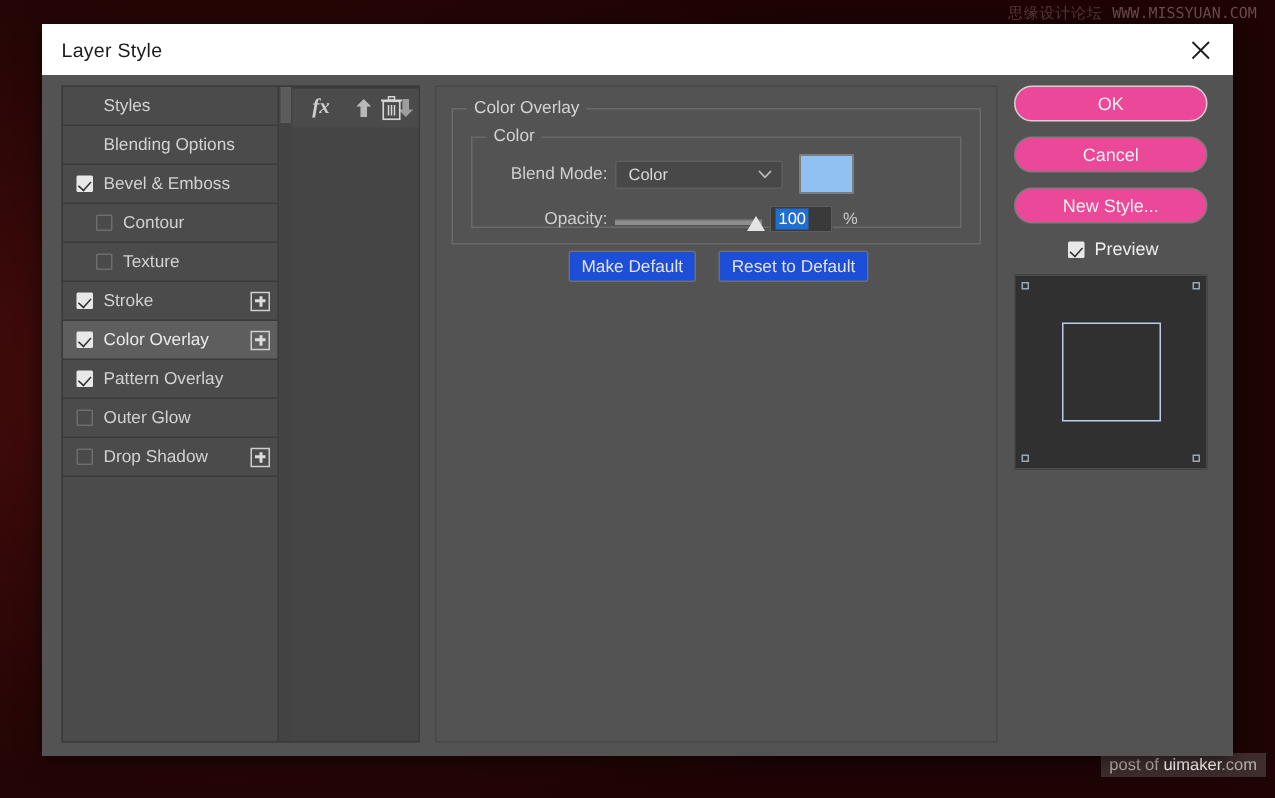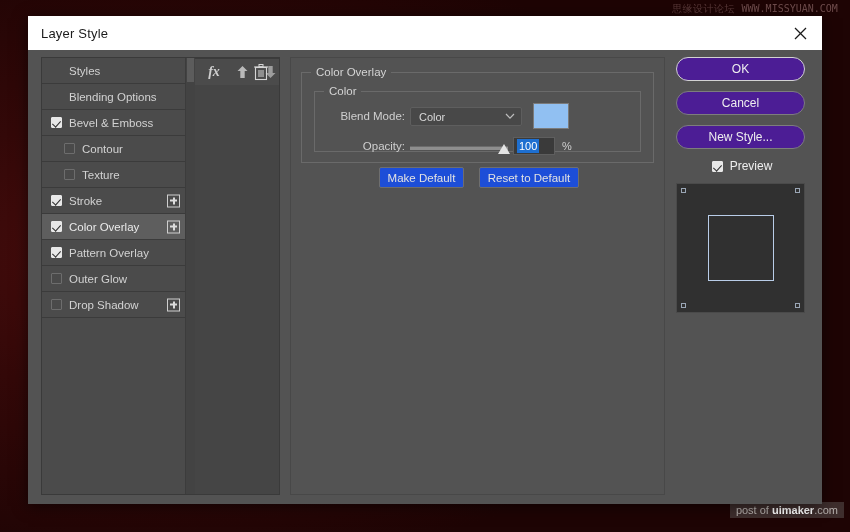--- a/index.html
+++ b/index.html
@@ -21,21 +21,21 @@
     font-size:10px;letter-spacing:.5px;
     color:#6d4a4a;opacity:.75;white-space:nowrap;
   }
   .wm-top .site{color:#8a6464;letter-spacing:0px;}
   .wm-bottom{
     position:absolute;right:6px;bottom:14px;
     font-size:11px;color:#b9b3b0;
     background:rgba(90,82,80,.55);
     padding:2px 6px;white-space:nowrap;
   }
-  .wm-bottom b{color:#ffffff;font-weight:bold;}
+  .wm-bottom b{color:#ffffff;font-weight:normal;}
 
   
   #dialog{
     position:absolute;left:28px;top:16px;width:794px;height:488px;
     background:#535353;
     box-shadow:0 2px 14px rgba(0,0,0,.55);
   }
   #titlebar{
     height:34px;background:#ffffff;
     display:flex;align-items:center;position:relative;
@@ -165,21 +165,21 @@
     border-radius:2px;display:flex;align-items:center;justify-content:center;
     font-size:11.5px;color:#e2e2e2;box-sizing:border-box;
   }
   #btnMakeDefault{left:88px;top:109px;width:85px;}
   #btnResetDefault{left:188px;top:109px;width:100px;}
 
   
   #right{position:absolute;left:648px;top:7px;width:132px;bottom:9px;}
   .rbtn{
     width:129px;height:24px;margin-bottom:10px;
-    background:#4c1d95;border:1px solid #7d7d7d;border-radius:12px;
+    background:#ec4899;border:1px solid #7d7d7d;border-radius:12px;
     display:flex;align-items:center;justify-content:center;
     font-size:12px;color:#eeeeee;box-sizing:border-box;
   }
   .rbtn.primary{border-color:#d2d2d2;}
   #previewRow{
     display:flex;align-items:center;justify-content:center;
     margin-top:2px;margin-bottom:10px;
   }
   #previewRow .cb{margin-right:7px;}
   #previewRow .pl{font-size:12px;color:#eeeeee;}

